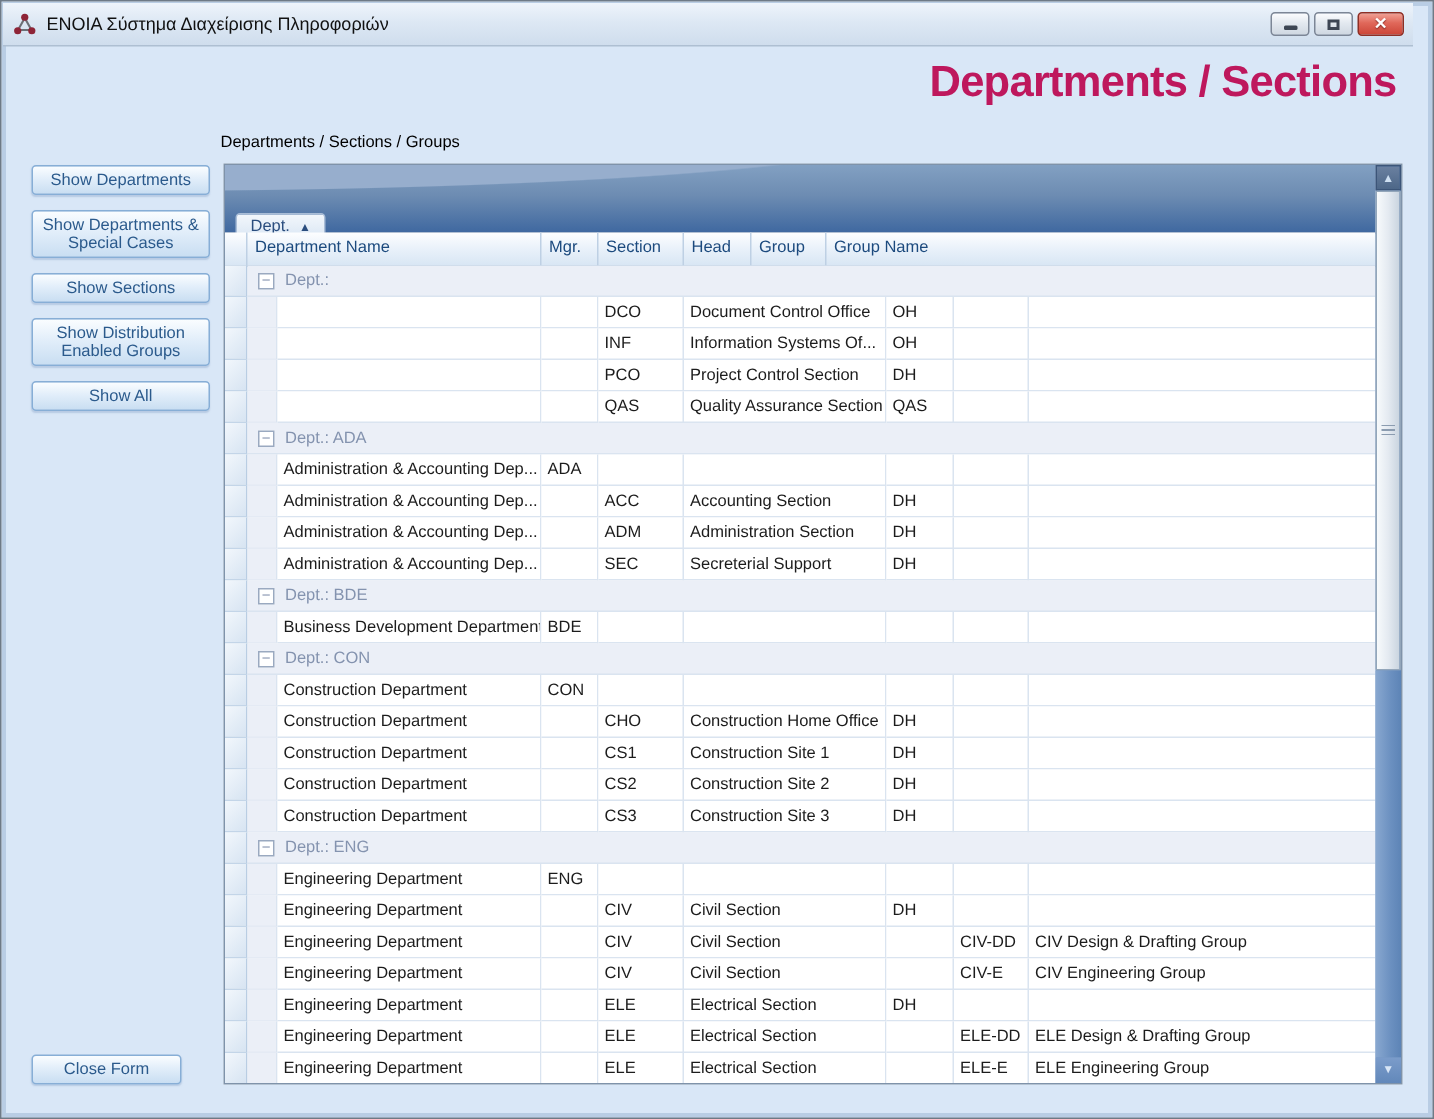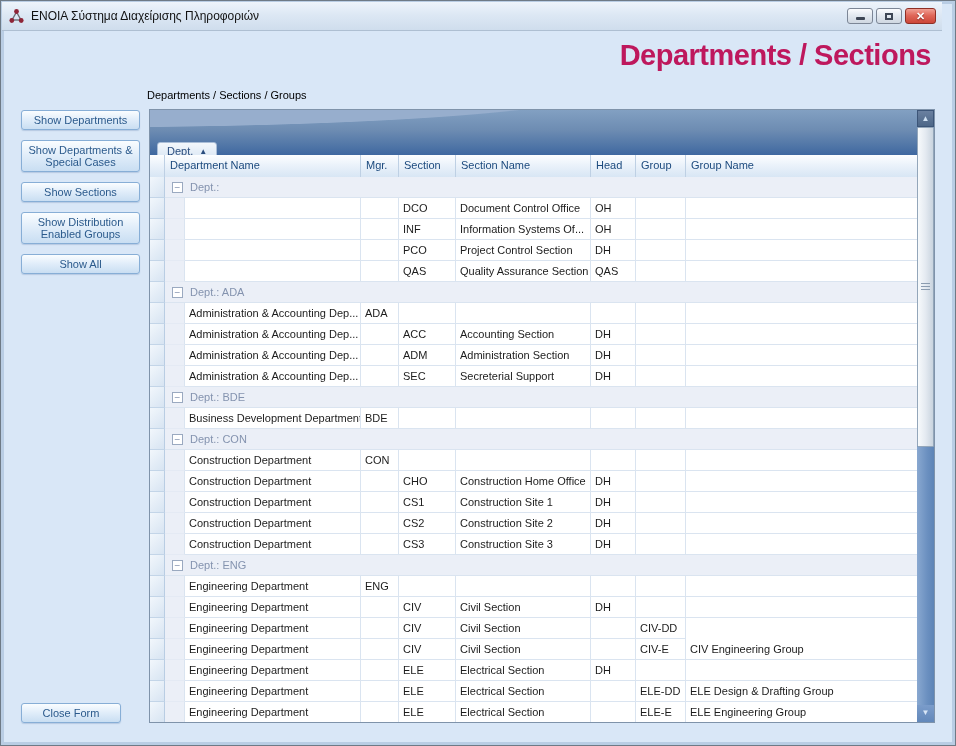--- a/index.html
+++ b/index.html
@@ -131,21 +131,20 @@
         <span>Dept.</span>
         <span class="sort-arrow">▲</span>
       </div>
     </div>
 
     <div class="header-row">
       <div class="hcell h-ind"></div>
       <div class="hcell h1">Department Name</div>
       <div class="hcell h2">Mgr.</div>
       <div class="hcell h3">Section</div>
-      <div class="hcell h4">Section Name</div>
       <div class="hcell h5">Head</div>
       <div class="hcell h6">Group</div>
       <div class="hcell h7">Group Name</div>
     </div>
 
     <div class="rows">
         <div class="grid-row">
           <div class="cell ind"></div>
           <div class="group-band">
             <span class="gbox">−</span>
@@ -358,20 +357,21 @@
         </div>
         <div class="grid-row">
           <div class="cell ind"></div>
           <div class="cell indent"></div>
           <div class="cell c1">Engineering Department</div>
           <div class="cell c2"></div>
           <div class="cell c3">CIV</div>
           <div class="cell c4">Civil Section</div>
           <div class="cell c5"></div>
           <div class="cell c6">CIV-DD</div>
+          <div class="cell c7">CIV Design &amp; Drafting Group</div>
         </div>
         <div class="grid-row">
           <div class="cell ind"></div>
           <div class="cell indent"></div>
           <div class="cell c1">Engineering Department</div>
           <div class="cell c2"></div>
           <div class="cell c3">CIV</div>
           <div class="cell c4">Civil Section</div>
           <div class="cell c5"></div>
           <div class="cell c6">CIV-E</div>

